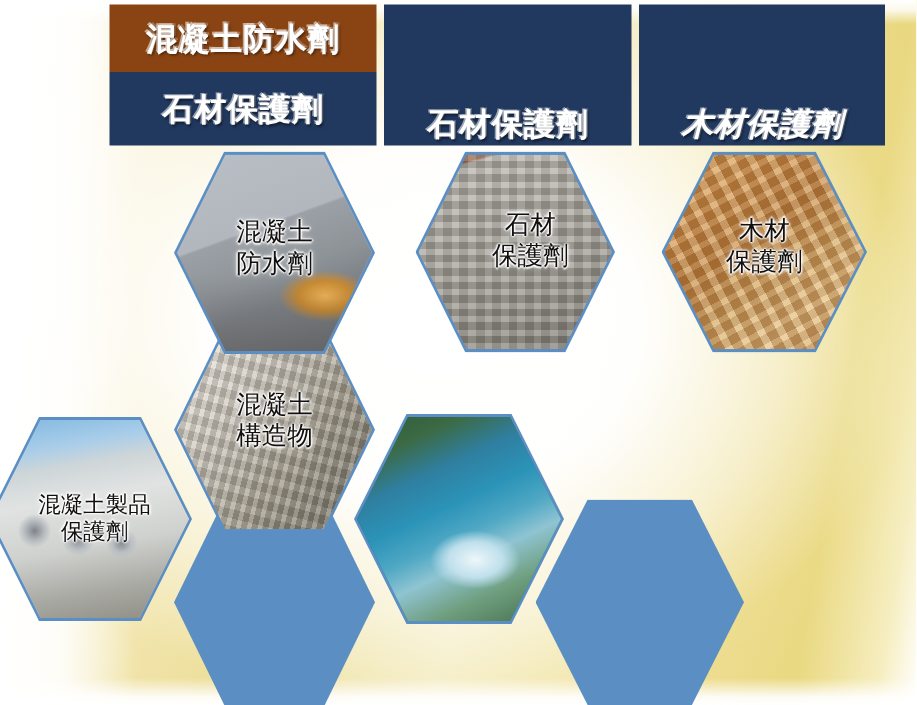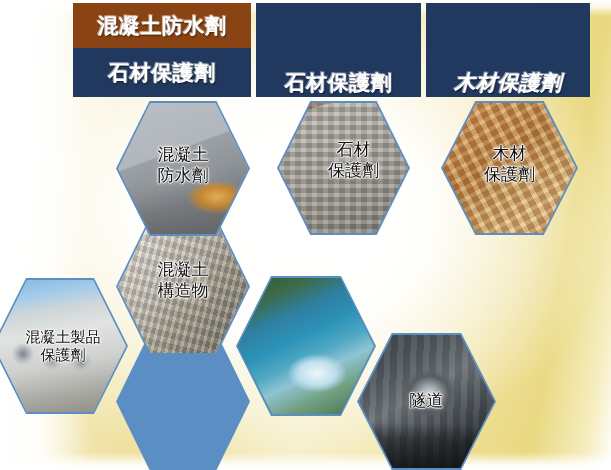--- a/index.html
+++ b/index.html
@@ -225,24 +225,20 @@
 
   <div class="banner" id="banner-wood">
     <div class="banner-seg">
       <span class="banner-label">木材保護劑</span>
     </div>
   </div>
 
   <div class="hex-border" style="left:116px; top:333px; width:134px; height:137px;"></div>
 
   <div class="hex-border" style="left:357px; top:333px; width:139px; height:137px;"></div>
-  <div class="hex" style="left:359px; top:335px; width:135px; height:133px;">
-    <div class="hex-photo photo-tunnel"></div>
-    <div class="hex-caption">隧道</div>
-  </div>
 
   <div class="hex-border" style="left:-8px; top:278px; width:136px; height:136px;"></div>
   <div class="hex" style="left:-6px; top:280px; width:132px; height:132px;">
     <div class="hex-photo photo-pipes"></div>
     <div class="hex-caption cap-small" style="margin-left:6px;">混凝土製品
 保護劑</div>
   </div>
 
   <div class="hex-border" style="left:236px; top:276px; width:140px; height:140px;"></div>
   <div class="hex" style="left:238px; top:278px; width:136px; height:136px;">

